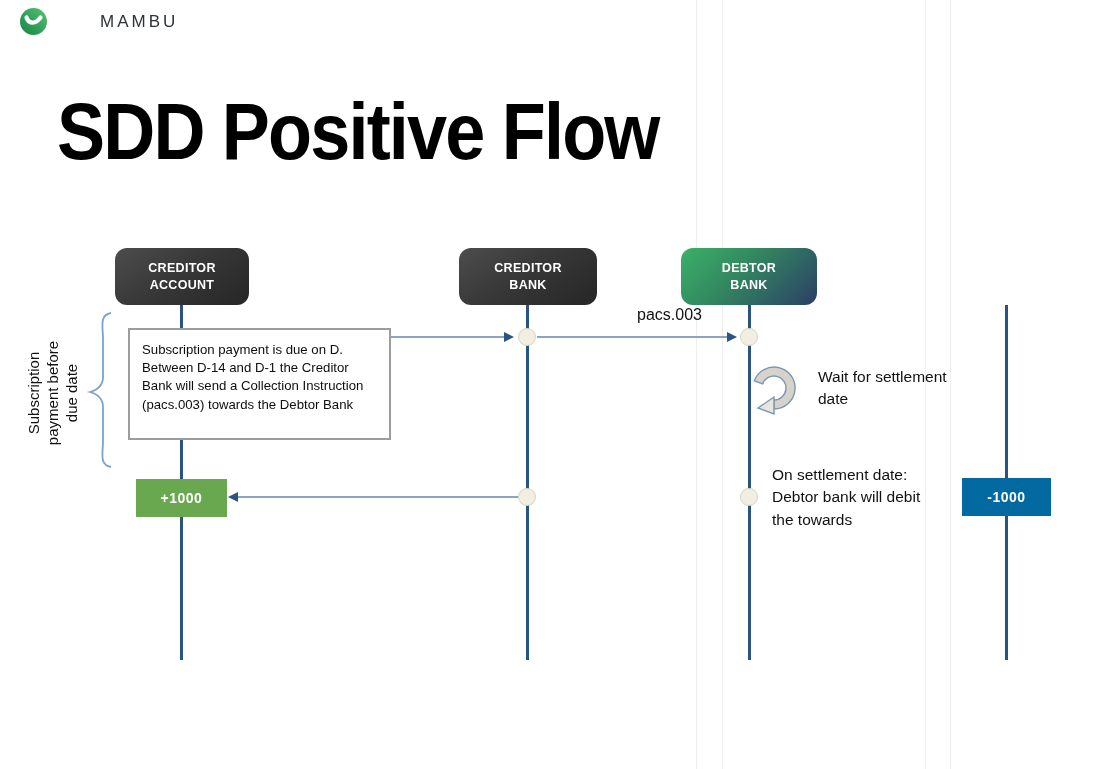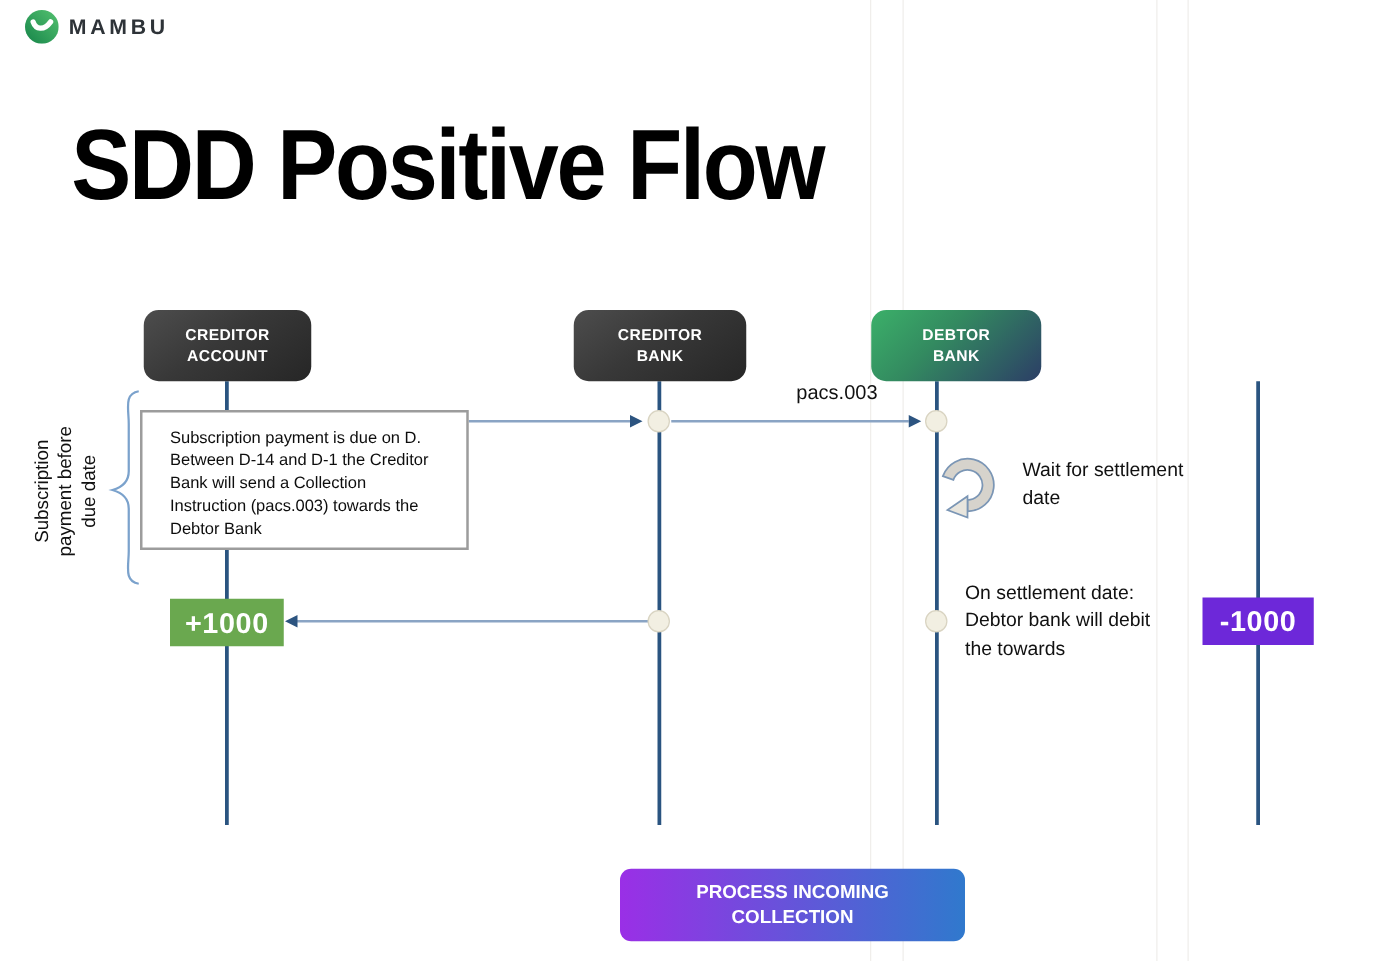--- a/index.html
+++ b/index.html
@@ -4,80 +4,80 @@
 <style>
   * { margin:0; padding:0; box-sizing:border-box; }
   html,body { background:#fff; }
   body { font-family:"Liberation Sans", sans-serif; }
   .page { position:relative; width:1107px; height:769px; background:#fff; overflow:hidden; }
 
   .bg-line { position:absolute; top:0; bottom:0; width:1px; background:#f0eeeb; }
 
   
   .brand { position:absolute; left:20px; top:8px; display:flex; align-items:center; gap:8px; }
-  .brand-word { font-size:17px; font-weight:700; letter-spacing:3px; color:#2e3338; }
+  .brand-word { font-size:17px; font-weight:400; letter-spacing:3px; color:#2e3338;margin-left:45px; }
 
   
   .title { position:absolute; left:57px; top:88px; font-size:80px; font-weight:700;
            letter-spacing:-2px; color:#000; line-height:1.1; white-space:nowrap;
            transform:scaleX(0.9); transform-origin:left center; }
 
   
   .lane-head { position:absolute; height:57px; border-radius:12px; display:flex;
                align-items:center; justify-content:center; text-align:center;
                color:#fff; font-weight:700; font-size:12.5px; line-height:1.3;
                letter-spacing:.3px; z-index:5; }
   .lane-head span { display:block; max-width:88px; }
   .lane-dark  { background:linear-gradient(145deg,#4d4d4d 0%,#383838 45%,#262626 100%); }
   .lane-green { background:linear-gradient(135deg,#3bb069 0%,#338a60 40%,#2c3e66 100%); }
   .lh1 { left:115px; top:248px; width:134px; }
   .lh2 { left:459px; top:248px; width:138px; }
-  .lh3 { left:681px; top:248px; width:136px;margin-left:16px; }
+  .lh3 { left:681px; top:248px; width:136px; }
   .lh4 { left:938px; top:246px; width:135px; height:61px; font-size:11.5px; }
   .lh4 span { max-width:95px; }
 
   
   .lifeline { position:absolute; top:305px; height:355px; width:3px; background:#2a5480; z-index:1; }
 
   
   .msg-line { position:absolute; height:2px; background:#8aa4c4; z-index:2; }
   .arrow-right, .arrow-left { position:absolute; width:0; height:0; z-index:2;
                border-top:5px solid transparent; border-bottom:5px solid transparent; }
   .arrow-right { border-left:10px solid #2c5480; }
   .arrow-left  { border-right:10px solid #2c5480; }
 
   .node-dot { position:absolute; width:18px; height:18px; border-radius:50%;
               background:#f2efe2; border:1px solid #d9d4c2; z-index:4; }
 
   .msg-label { position:absolute; left:578px; top:306px; width:124px; text-align:right;
                font-size:16px; color:#111; z-index:3; }
 
   
-  .note { position:absolute; left:112px; top:328px; width:263px; height:112px;
-          background:#fff; border:2px solid #9c9c9c; padding:11px 22px;
+  .note { position:absolute; left:128px; top:328px; width:263px; height:112px;
+          background:#fff; border:2px solid #9c9c9c; padding:11px 12px;
           font-size:13.2px; line-height:1.38; color:#0d0d0d; z-index:3; }
 
   
   .phase-label { position:absolute; left:-5px; top:364px; width:116px; height:58px;
                  transform:rotate(-90deg); text-align:center; font-size:15px;
                  line-height:1.27; color:#111; z-index:3; }
   .phase-brace { position:absolute; left:84px; top:310px; z-index:3; }
 
   
   .wait-icon { position:absolute; left:747px; top:361px; z-index:4; }
   .wait-text { position:absolute; left:818px; top:366px; width:158px; font-size:15.5px;
                line-height:1.45; color:#111; z-index:3; }
   .settle-text { position:absolute; left:772px; top:464px; width:152px; font-size:15.5px;
                line-height:1.45; color:#111; z-index:3; }
 
   
   .badge { position:absolute; height:38px; display:flex; align-items:center; justify-content:center;
-           color:#fff; font-weight:700; font-size:23px; letter-spacing:.5px; z-index:5; }
+           color:#fff; font-weight:700; font-size:14px; letter-spacing:.5px; z-index:5; }
   .badge-credit { left:136px; top:479px; width:91px; background:#6aa84f; }
-  .badge-debit  { left:962px; top:478px; width:89px; background:#6d28d9; }
+  .badge-debit  { left:962px; top:478px; width:89px; background:#0369a1; }
 
   
   .action-btn { position:absolute; top:695px; height:58px; border-radius:9px; border:none;
                 display:flex; align-items:center; justify-content:center; text-align:center;
                 color:#fff; font-weight:700; font-size:15px; line-height:1.35; cursor:pointer;
                 background:linear-gradient(90deg,#9a2fe6 0%,#3079cd 100%);
                 font-family:"Liberation Sans", sans-serif; z-index:5; }
   .action-1 { left:496px; width:276px; }
   .action-1 span { max-width:200px; }
   .action-2 { left:817px; width:235px; }
@@ -150,17 +150,14 @@
     <path d="M 7.3 19.9 A 21 21 0 1 1 27 48 L 27 39 A 12 12 0 1 0 15.7 22.9 Z" fill="#d6d3cc" stroke="#7b96b5" stroke-width="1.4"></path>
     <path d="M 27 36 L 27 53 L 11 47 Z" fill="#e8e5dd" stroke="#7b96b5" stroke-width="1.4"></path>
   </svg>
   <div class="wait-text">Wait for settlement date</div>
 
   <div class="settle-text">On settlement date: Debtor bank will debit the towards</div>
 
   <div class="badge badge-credit">+1000</div>
   <div class="badge badge-debit">-1000</div>
 
-  <button class="action-btn action-1">
-    <span>PROCESS INCOMING COLLECTION</span>
-  </button>
 
 </div>
 
 </body></html>

